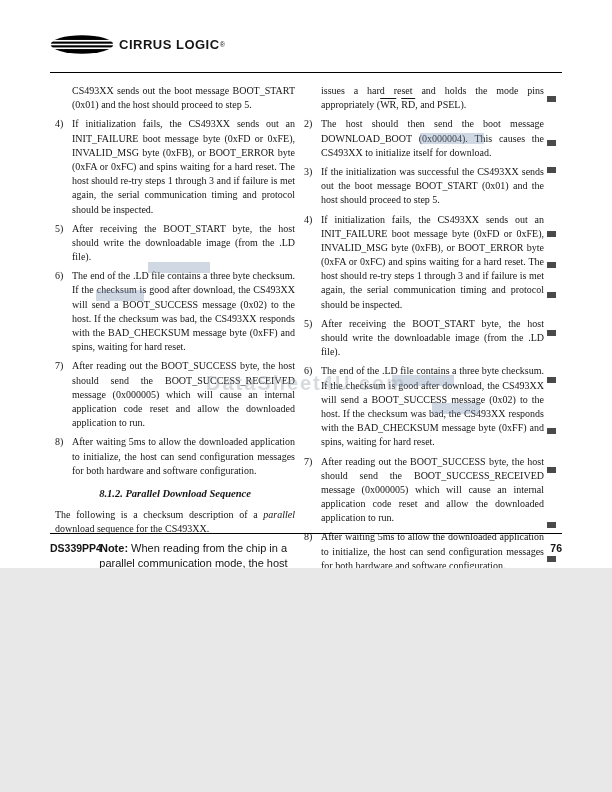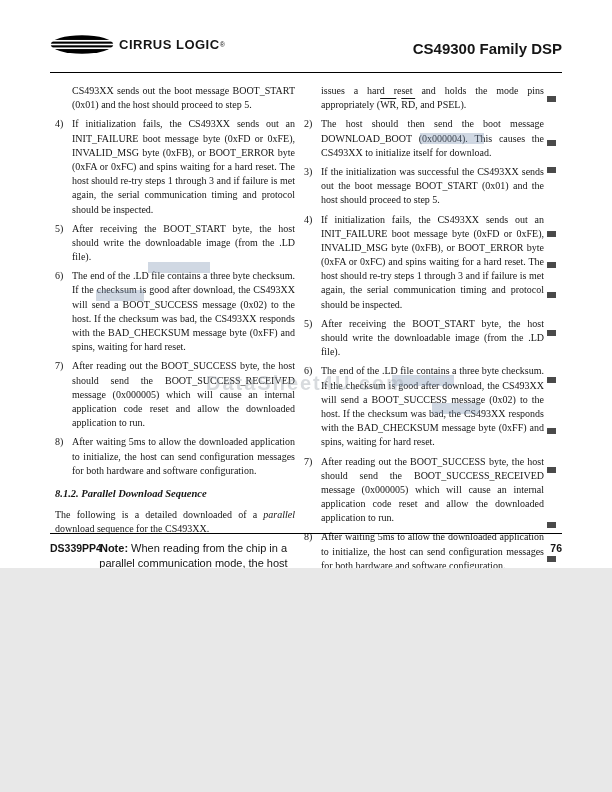--- a/index.html
+++ b/index.html
@@ -22,21 +22,21 @@
   .doc-title{position:absolute;right:0;top:8px;font-family:"Liberation Sans", sans-serif;font-weight:bold;font-size:15px;}
   .header-rule{position:absolute;top:72px;left:50px;right:50px;height:0;border-top:1.6px solid #000;}
   
   .columns{position:absolute;top:84px;left:55px;width:506px;display:flex;gap:9px;}
   .col{width:240px;font-size:10px;line-height:1.42;text-align:justify;}
   .col p{margin:0 0 5px 0;}
   .indent{margin-left:17px !important;}
   .li{display:flex;margin:0 0 5px 0;}
   .num{width:17px;flex-shrink:0;}
   .itext{flex:1;text-align:justify;}
-  .sec-heading{font-family:"Liberation Serif", serif;font-weight:bold;font-style:italic;font-size:10.5px;margin:9px 0 6px 0;text-align:left;}
+  .sec-heading{font-family:"Liberation Serif", serif;font-weight:bold;font-style:italic;font-size:10.5px;margin:9px 0 6px 0;text-align:center;}
   .note{margin:2px 1px 6px 38px;font-family:"Liberation Sans", sans-serif;font-size:11px;line-height:1.35;text-align:center;}
   .note-label{font-weight:bold;}
   .ovl{text-decoration:overline;}
   
   .footer-rule{position:absolute;left:50px;right:50px;bottom:34px;height:0;border-top:1.6px solid #000;}
   .footer{position:absolute;left:50px;right:50px;bottom:14px;display:flex;justify-content:space-between;
     font-family:"Liberation Sans", sans-serif;font-weight:bold;font-size:10.5px;gap:28px;}
   
   .watermark{
     position:absolute;top:372px;left:50%;transform:translateX(-50%);
@@ -56,21 +56,20 @@
     <div class="logo">
       <svg class="logo-mark" width="64" height="21" viewBox="0 0 96 30" aria-hidden="true">
         <ellipse cx="48" cy="15" rx="47" ry="14" fill="#000"></ellipse>
         <rect x="0" y="8.2" width="96" height="2.4" fill="#fff"></rect>
         <rect x="0" y="13.8" width="96" height="2.4" fill="#fff"></rect>
         <rect x="0" y="19.4" width="96" height="2.4" fill="#fff"></rect>
       </svg>
       <span class="logo-text">CIRRUS LOGIC</span>
         <sup class="logo-reg">®</sup>
     </div>
-    <div class="doc-title">CS49300 Family DSP</div>
   </div>
   <div class="header-rule"></div>
 
   <div class="watermark">DataSheet4U.com</div>
 
   <div class="columns">
 
     <div class="col">
       <p class="indent">CS493XX sends out the boot message BOOT_START (0x01) and the host should proceed to step 5.</p>
 
@@ -90,21 +89,21 @@
         <span class="num">7)</span>
         <span class="itext">After reading out the BOOT_SUCCESS byte, the host should send the BOOT_SUCCESS_RECEIVED message (0x000005) which will cause an internal application code reset and allow the downloaded application to run.</span>
       </div>
       <div class="li">
         <span class="num">8)</span>
         <span class="itext">After waiting 5ms to allow the downloaded application to initialize, the host can send configuration messages for both hardware and software configuration.</span>
       </div>
 
       <div class="sec-heading">8.1.2. Parallel Download Sequence</div>
 
-      <p><span>The following is a detailed downloaded of a </span><i>parallel</i><span> download sequence for the CS493XX.</span></p>
+      <p><span>The following is a checksum description of a </span><i>parallel</i><span> download sequence for the CS493XX.</span></p>
 
       <div class="note"><span class="note-label">Note:</span><span> When reading from the chip in a parallel communication mode, the host must read the HOSTCTL register and test the HOUTRDY bit before starting the read cycle.</span></div>
 
       <div class="li">
         <span class="num">1)</span>
         <span class="itext">A download sequence is started step the host</span>
       </div>
     </div>
 
     <div class="col">

